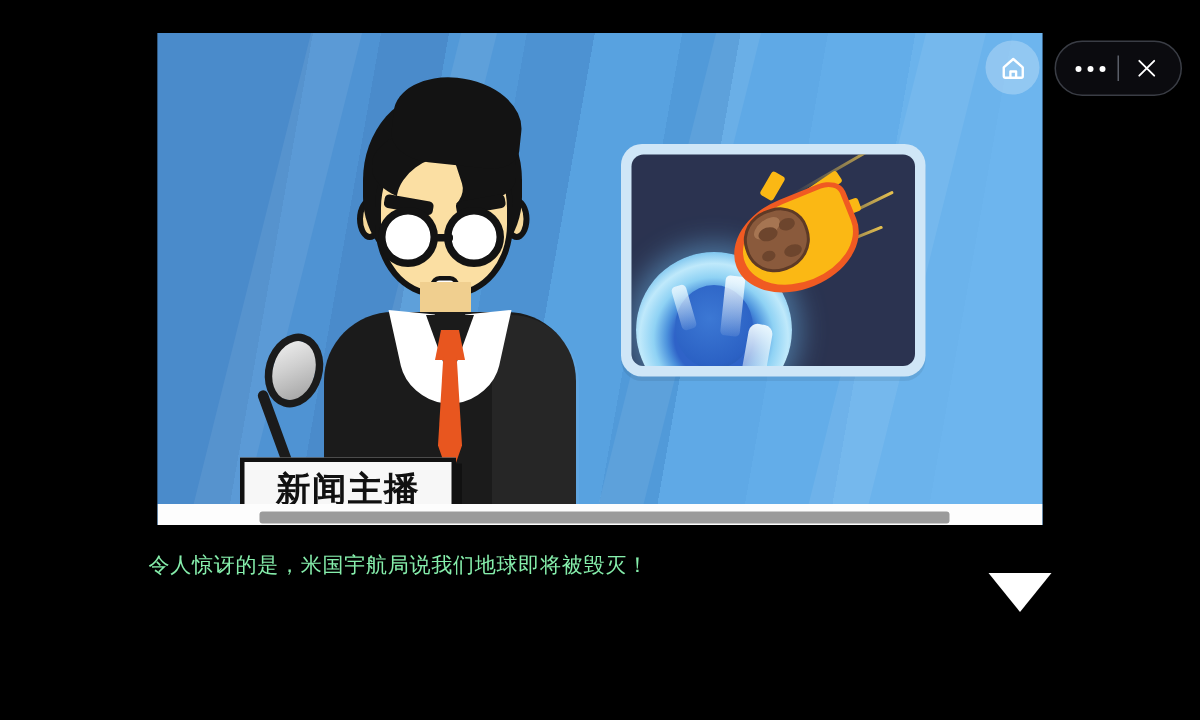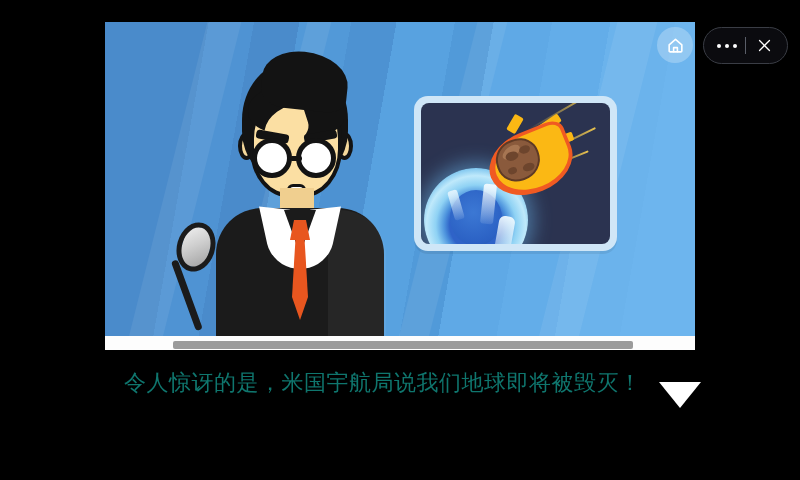--- a/index.html
+++ b/index.html
@@ -375,24 +375,24 @@
     display:flex; align-items:center; justify-content:center;
   }
   .dots{ display:flex; gap:4px; width:36px; justify-content:center; }
   .dots i{ width:4px; height:4px; background:#fff; border-radius:50%; display:block; }
   .divider{ width:1px; height:17px; background:#5a5e68; }
   .xwrap{ width:36px; display:flex; align-items:center; justify-content:center; }
 
   
   .subtitle{
     position:absolute;
-    left:124px; top:368px;
+    left:99px; top:368px;
     width:500px;
-    color:#0f766e;
-    font-size:22px;
+    color:#86efac;
+    font-size:14px;
     font-weight:400;
     letter-spacing:0.5px;
     line-height:1.35;
     white-space:nowrap;
   }
   .next-tri{
     position:absolute;
     left:659px; top:382px;
     width:0; height:0;
     border-left:21px solid transparent;
@@ -467,20 +467,23 @@
       <div class="collar-v"></div>
       <div class="knot"></div>
       <div class="tie"></div>
     </div>
 
     <div class="mic-wrap">
       <div class="mic-stem"></div>
       <div class="mic-head"></div>
     </div>
 
+    <div class="plate">
+      <span class="plate-text">新闻主播</span>
+    </div>
 
     <div class="desk">
       <div class="desk-edge"></div>
     </div>
   </div>
 
   <div class="home-btn">
     <svg width="19" height="19" viewBox="0 0 24 24" fill="none" stroke="#ffffff" stroke-width="2" stroke-linecap="round" stroke-linejoin="round">
       <path d="M4 11.2 12 4.2l8 7v7.6a1.2 1.2 0 0 1-1.2 1.2H5.2A1.2 1.2 0 0 1 4 18.8z"></path>
       <path d="M9.6 19.9v-5.2h4.8v5.2"></path>

